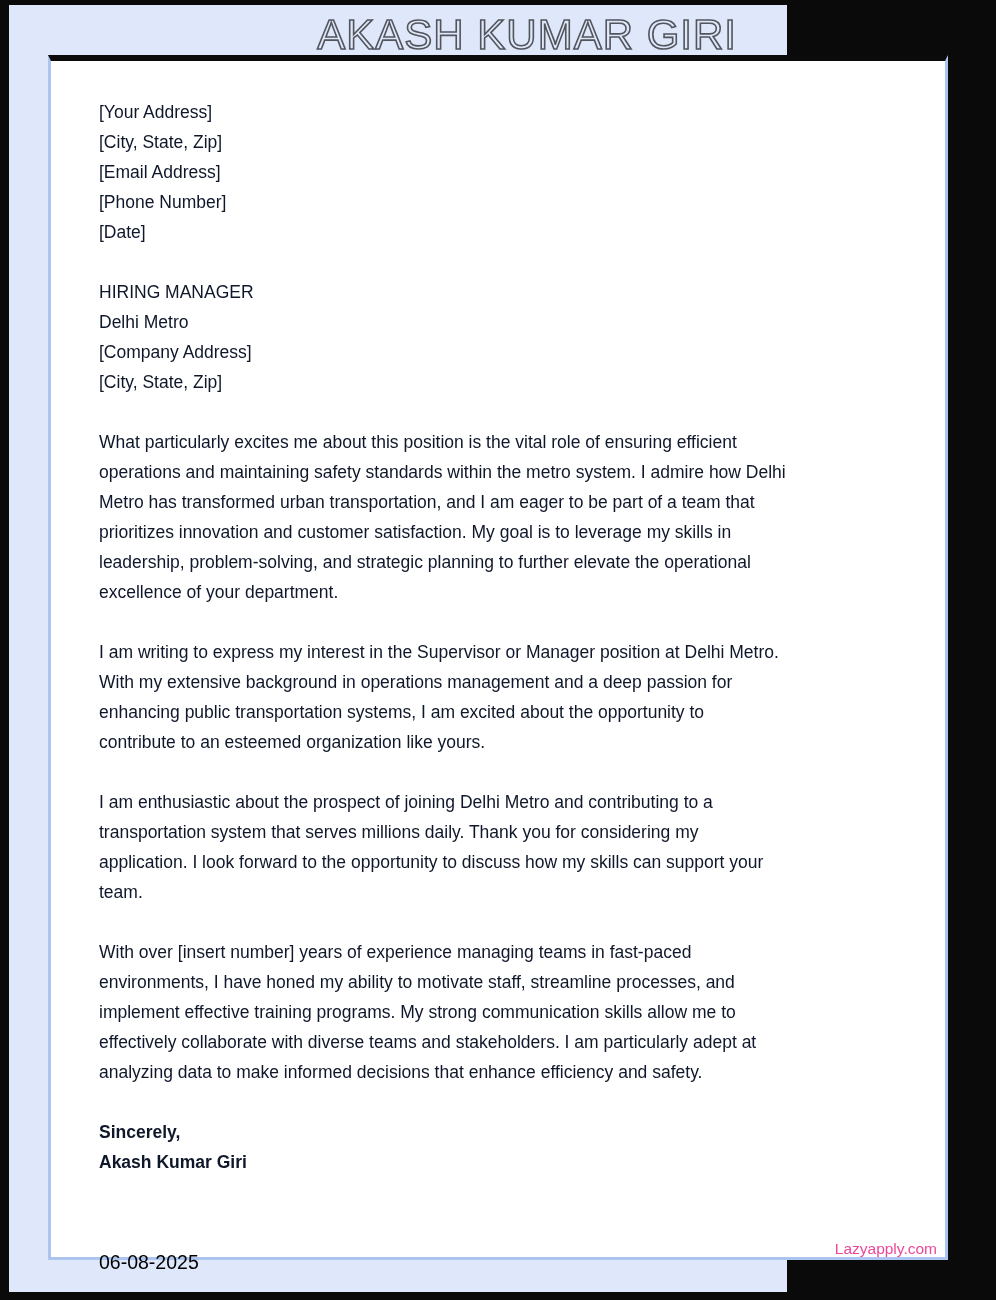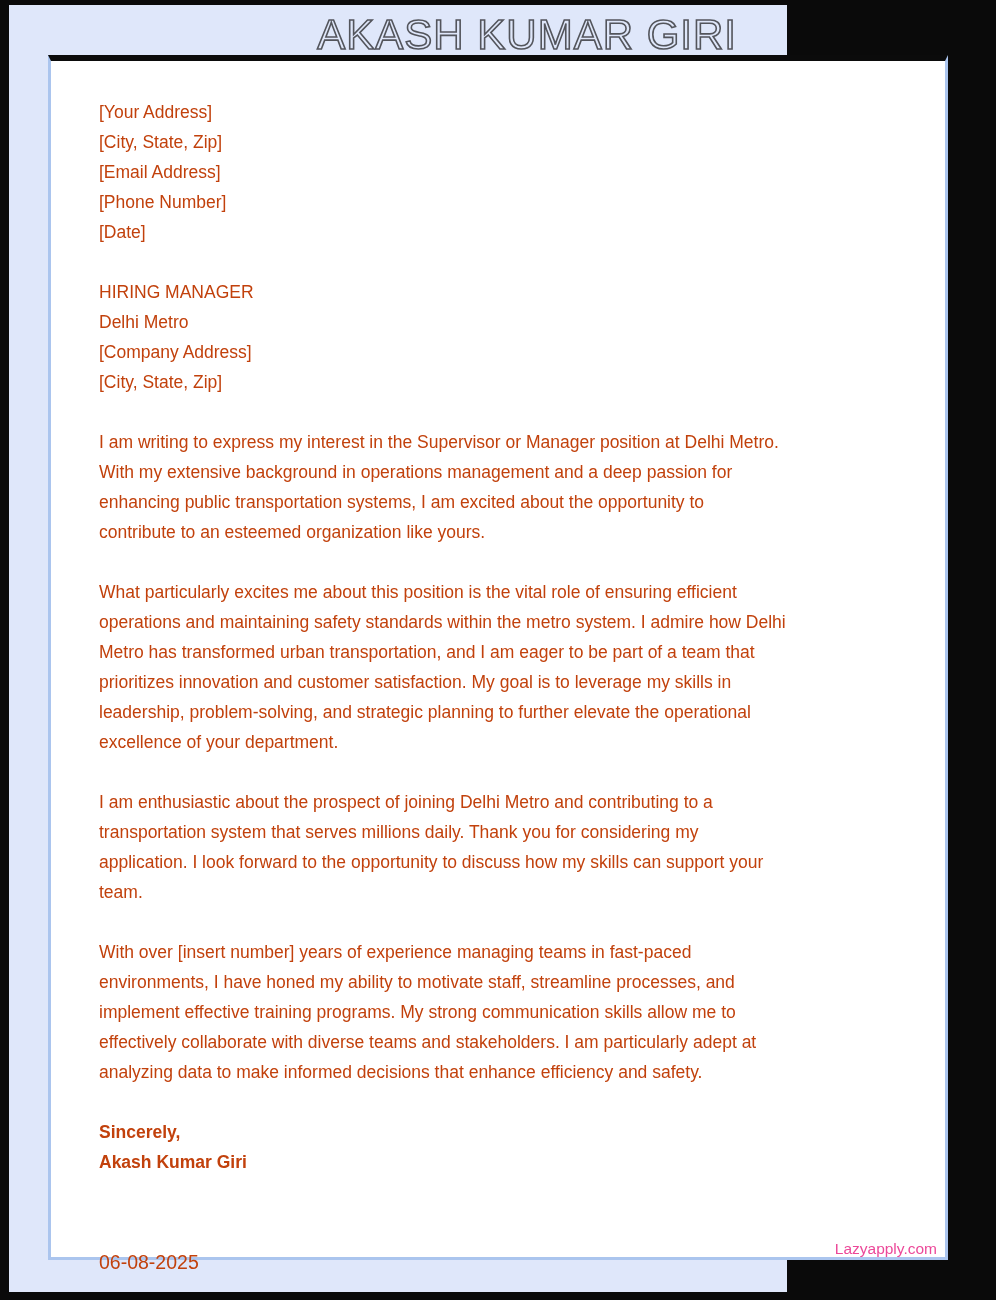--- a/index.html
+++ b/index.html
@@ -34,42 +34,42 @@
     left: 39px; top: 50px;
     width: 900px; height: 1205px;
     background: #ffffff;
     border-top: 6px solid #0b0b0b;
     border-left: 3px solid #abc5ee;
     border-right: 3px solid #abc5ee;
     border-bottom: 3px solid #abc5ee;
   }
   .letter-content {
     padding: 36px 48px 0 48px;
-    color: #c2410c;
+    color: #0f172a;
     font-size: 17.5px;
     line-height: 30px;
   }
   .block {
     margin: 0 0 30px 0;
     white-space: pre-line;
   }
   .block:last-child { margin-bottom: 0; font-weight: bold; }
   .watermark {
     position: absolute;
     right: 8px; bottom: -1px;
     font-size: 15.5px;
     color: #ec4899;
     background: transparent;
     line-height: 18px;
   }
   .date-stamp {
     position: absolute;
     left: 90px; top: 1242px;
     font-size: 19.5px;
-    color: #c2410c;
+    color: #000000;
     z-index: 3;
     line-height: 30px;
   }
 </style>
 </head>
 <body>
 
 <div class="page">
 
   <div class="header-name">AKASH KUMAR GIRI</div>
@@ -82,31 +82,31 @@
 [Email Address]
 [Phone Number]
 [Date]</div>
 
       <div class="block">HIRING MANAGER
 Delhi Metro
 [Company Address]
 [City, State, Zip]</div>
 
 
-      <div class="block">I am writing to express my interest in the Supervisor or Manager position at Delhi Metro.
-With my extensive background in operations management and a deep passion for
-enhancing public transportation systems, I am excited about the opportunity to
-contribute to an esteemed organization like yours.</div>
-
       <div class="block">What particularly excites me about this position is the vital role of ensuring efficient
 operations and maintaining safety standards within the metro system. I admire how Delhi
 Metro has transformed urban transportation, and I am eager to be part of a team that
 prioritizes innovation and customer satisfaction. My goal is to leverage my skills in
 leadership, problem-solving, and strategic planning to further elevate the operational
 excellence of your department.</div>
+
+      <div class="block">I am writing to express my interest in the Supervisor or Manager position at Delhi Metro.
+With my extensive background in operations management and a deep passion for
+enhancing public transportation systems, I am excited about the opportunity to
+contribute to an esteemed organization like yours.</div>
 
       <div class="block">I am enthusiastic about the prospect of joining Delhi Metro and contributing to a
 transportation system that serves millions daily. Thank you for considering my
 application. I look forward to the opportunity to discuss how my skills can support your
 team.</div>
 
       <div class="block">With over [insert number] years of experience managing teams in fast-paced
 environments, I have honed my ability to motivate staff, streamline processes, and
 implement effective training programs. My strong communication skills allow me to
 effectively collaborate with diverse teams and stakeholders. I am particularly adept at

